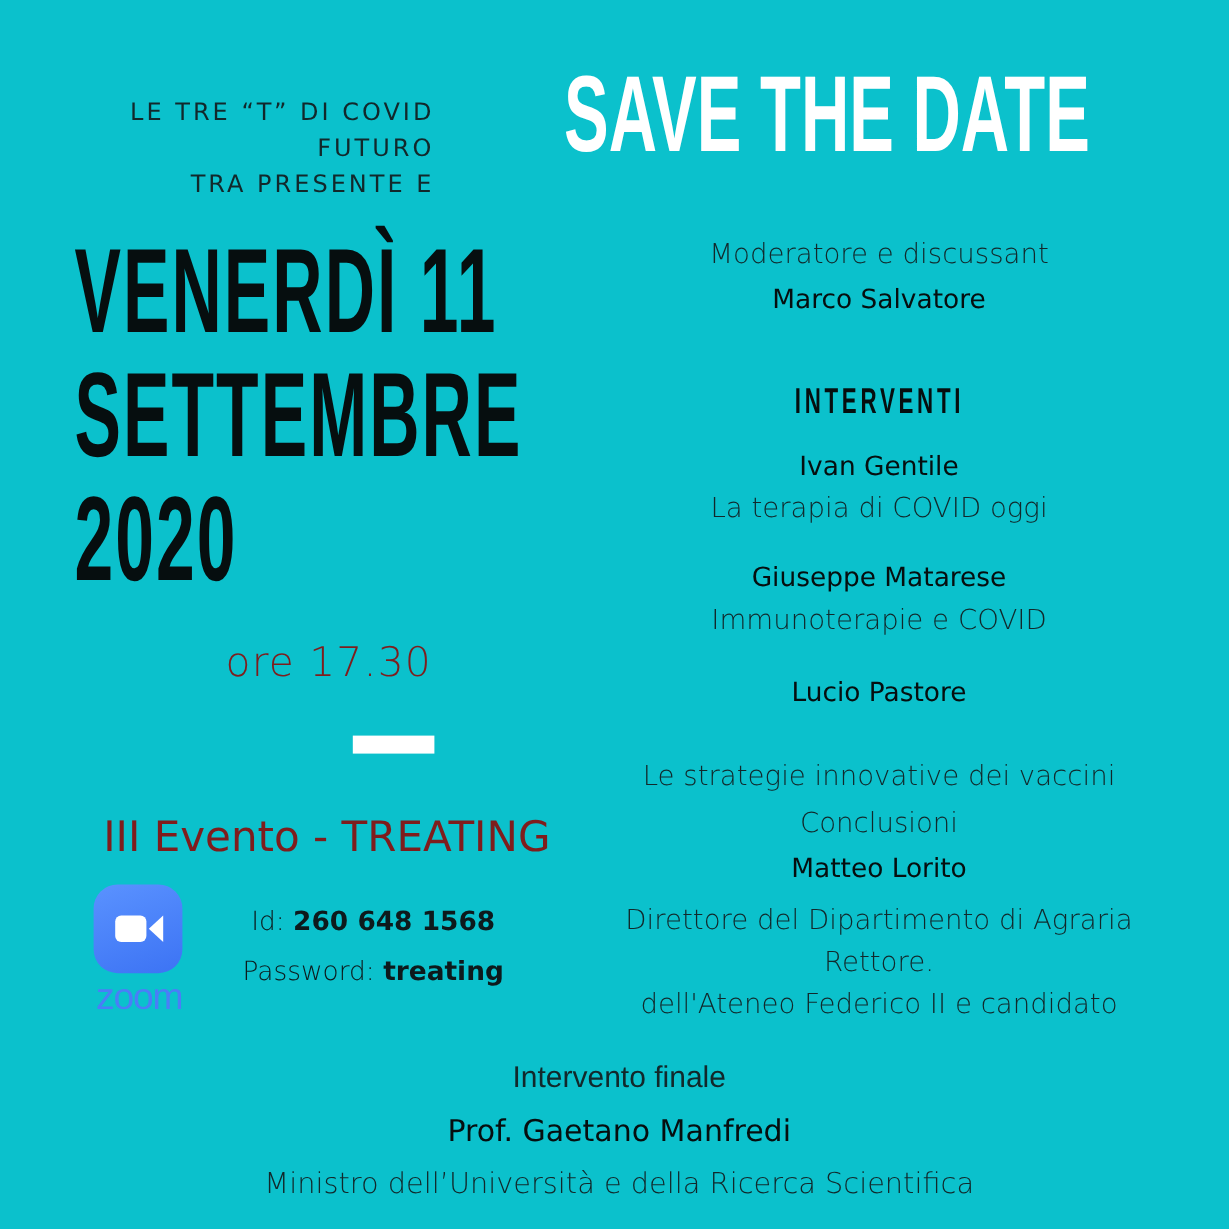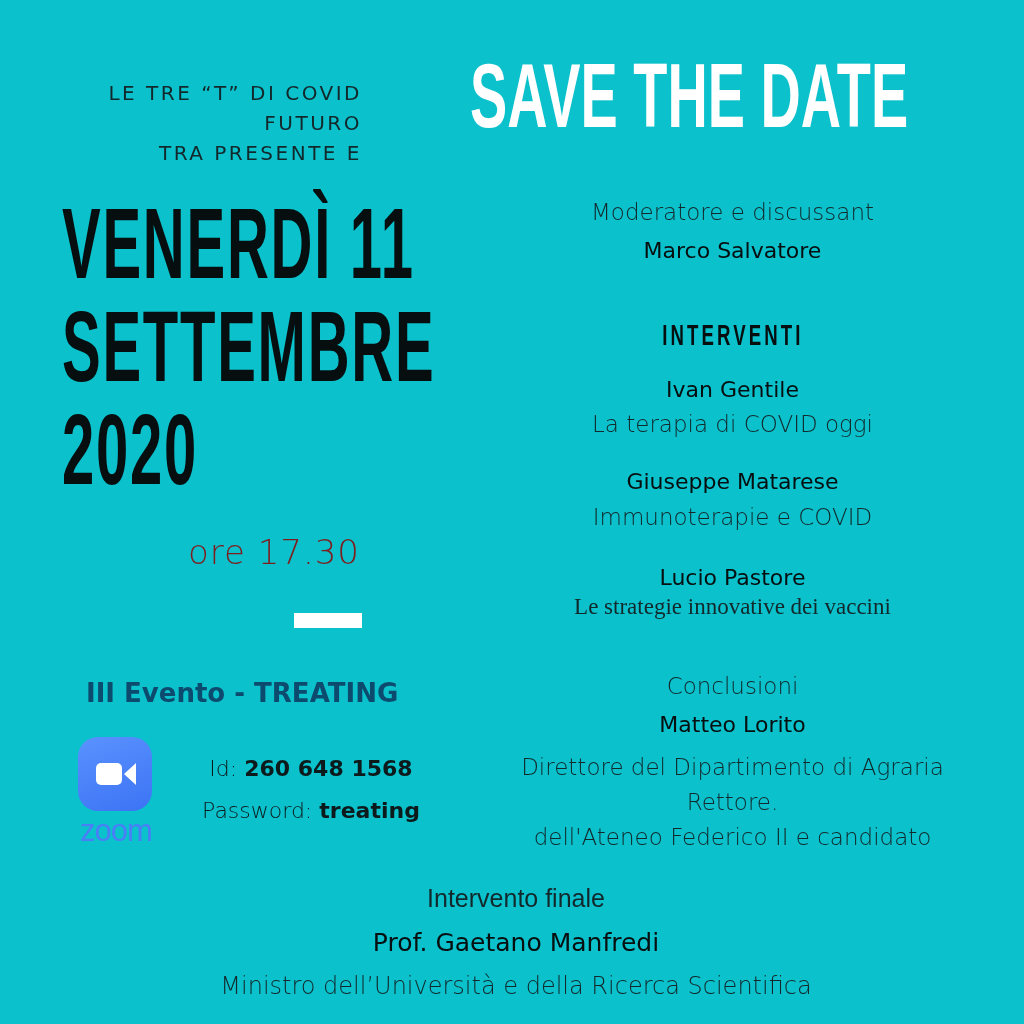--- a/index.html
+++ b/index.html
@@ -36,21 +36,21 @@
   }
   .time {
     left: 110px; top: 532px; width: 250px; text-align: right;
     font-size: 34px; font-weight: 300; letter-spacing: 1px; color: #7f1d1d;
   }
   .bar {
     left: 294px; top: 613px; width: 68px; height: 15px; background: #ffffff;
   }
   .event {
     left: 86px; top: 678px;
-    font-size: 26px; font-weight: bold; color: #0c4a6e;
+    font-size: 35px; font-weight: normal; color: #7f1d1d;
   }
   .zoom-logo { left: 78px; top: 737px; width: 74px; height: 74px; }
   .zoom-box {
     width: 74px; height: 74px; border-radius: 20px;
     background: linear-gradient(160deg, #5a92ff 0%, #3c73f4 100%);
     position: relative;
   }
   .cam-body {
     position: absolute; left: 18px; top: 26px; width: 26px; height: 22px;
     background: #fff; border-radius: 5px;
@@ -130,21 +130,21 @@
   <span class="interventi">INTERVENTI</span>
 </div>
 
 <div class="abs right name-bold" style="top:377px;">Ivan Gentile</div>
 <div class="abs right label-light" style="top:411px;">La terapia di COVID oggi</div>
 
 <div class="abs right name-bold" style="top:469px;">Giuseppe Matarese</div>
 <div class="abs right label-light" style="top:504px;">Immunoterapie e COVID</div>
 
 <div class="abs right name-bold" style="top:565px;">Lucio Pastore</div>
-<div class="abs right label-light" style="top:594px;font-family:Liberation Serif, serif;">Le strategie innovative dei vaccini</div>
+<div class="abs right label-light" style="top:634px;">Le strategie innovative dei vaccini</div>
 
 <div class="abs right label-light" style="top:673px;">Conclusioni</div>
 <div class="abs right name-bold" style="top:712px;">Matteo Lorito</div>
 <div class="abs right label-light" style="top:750px; line-height:35px;">
   <div>Direttore del Dipartimento di Agraria</div>
   <div>Rettore.</div>
   <div>dell'Ateneo Federico II e candidato</div>
 </div>
 
 <div class="abs bottom label-light" style="top:884px; font-size:25px; font-family:'Liberation Sans', sans-serif;">Intervento finale</div>

